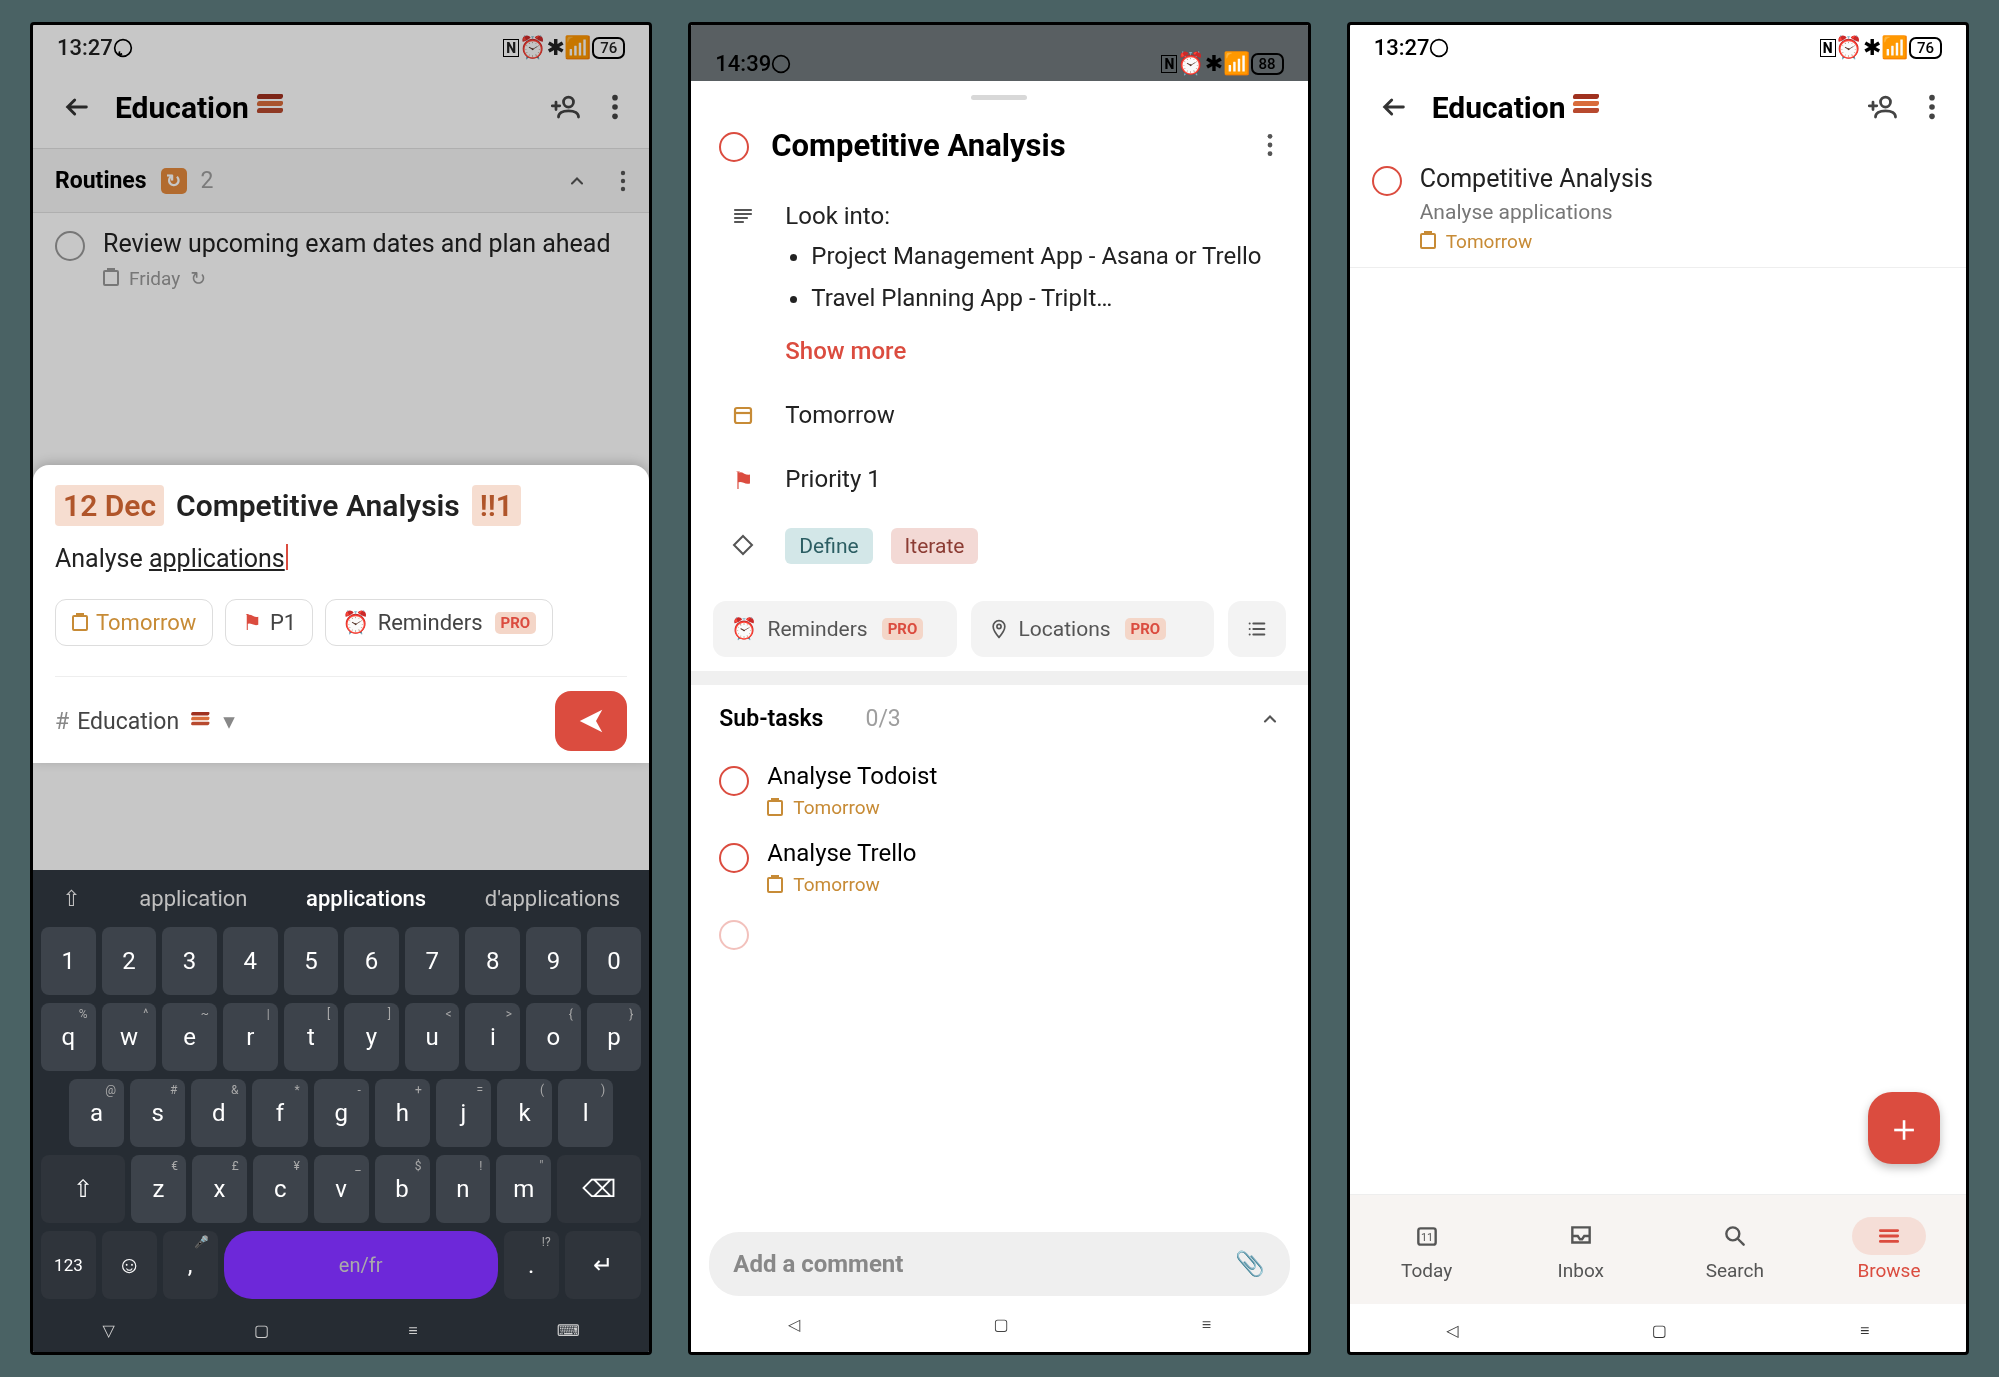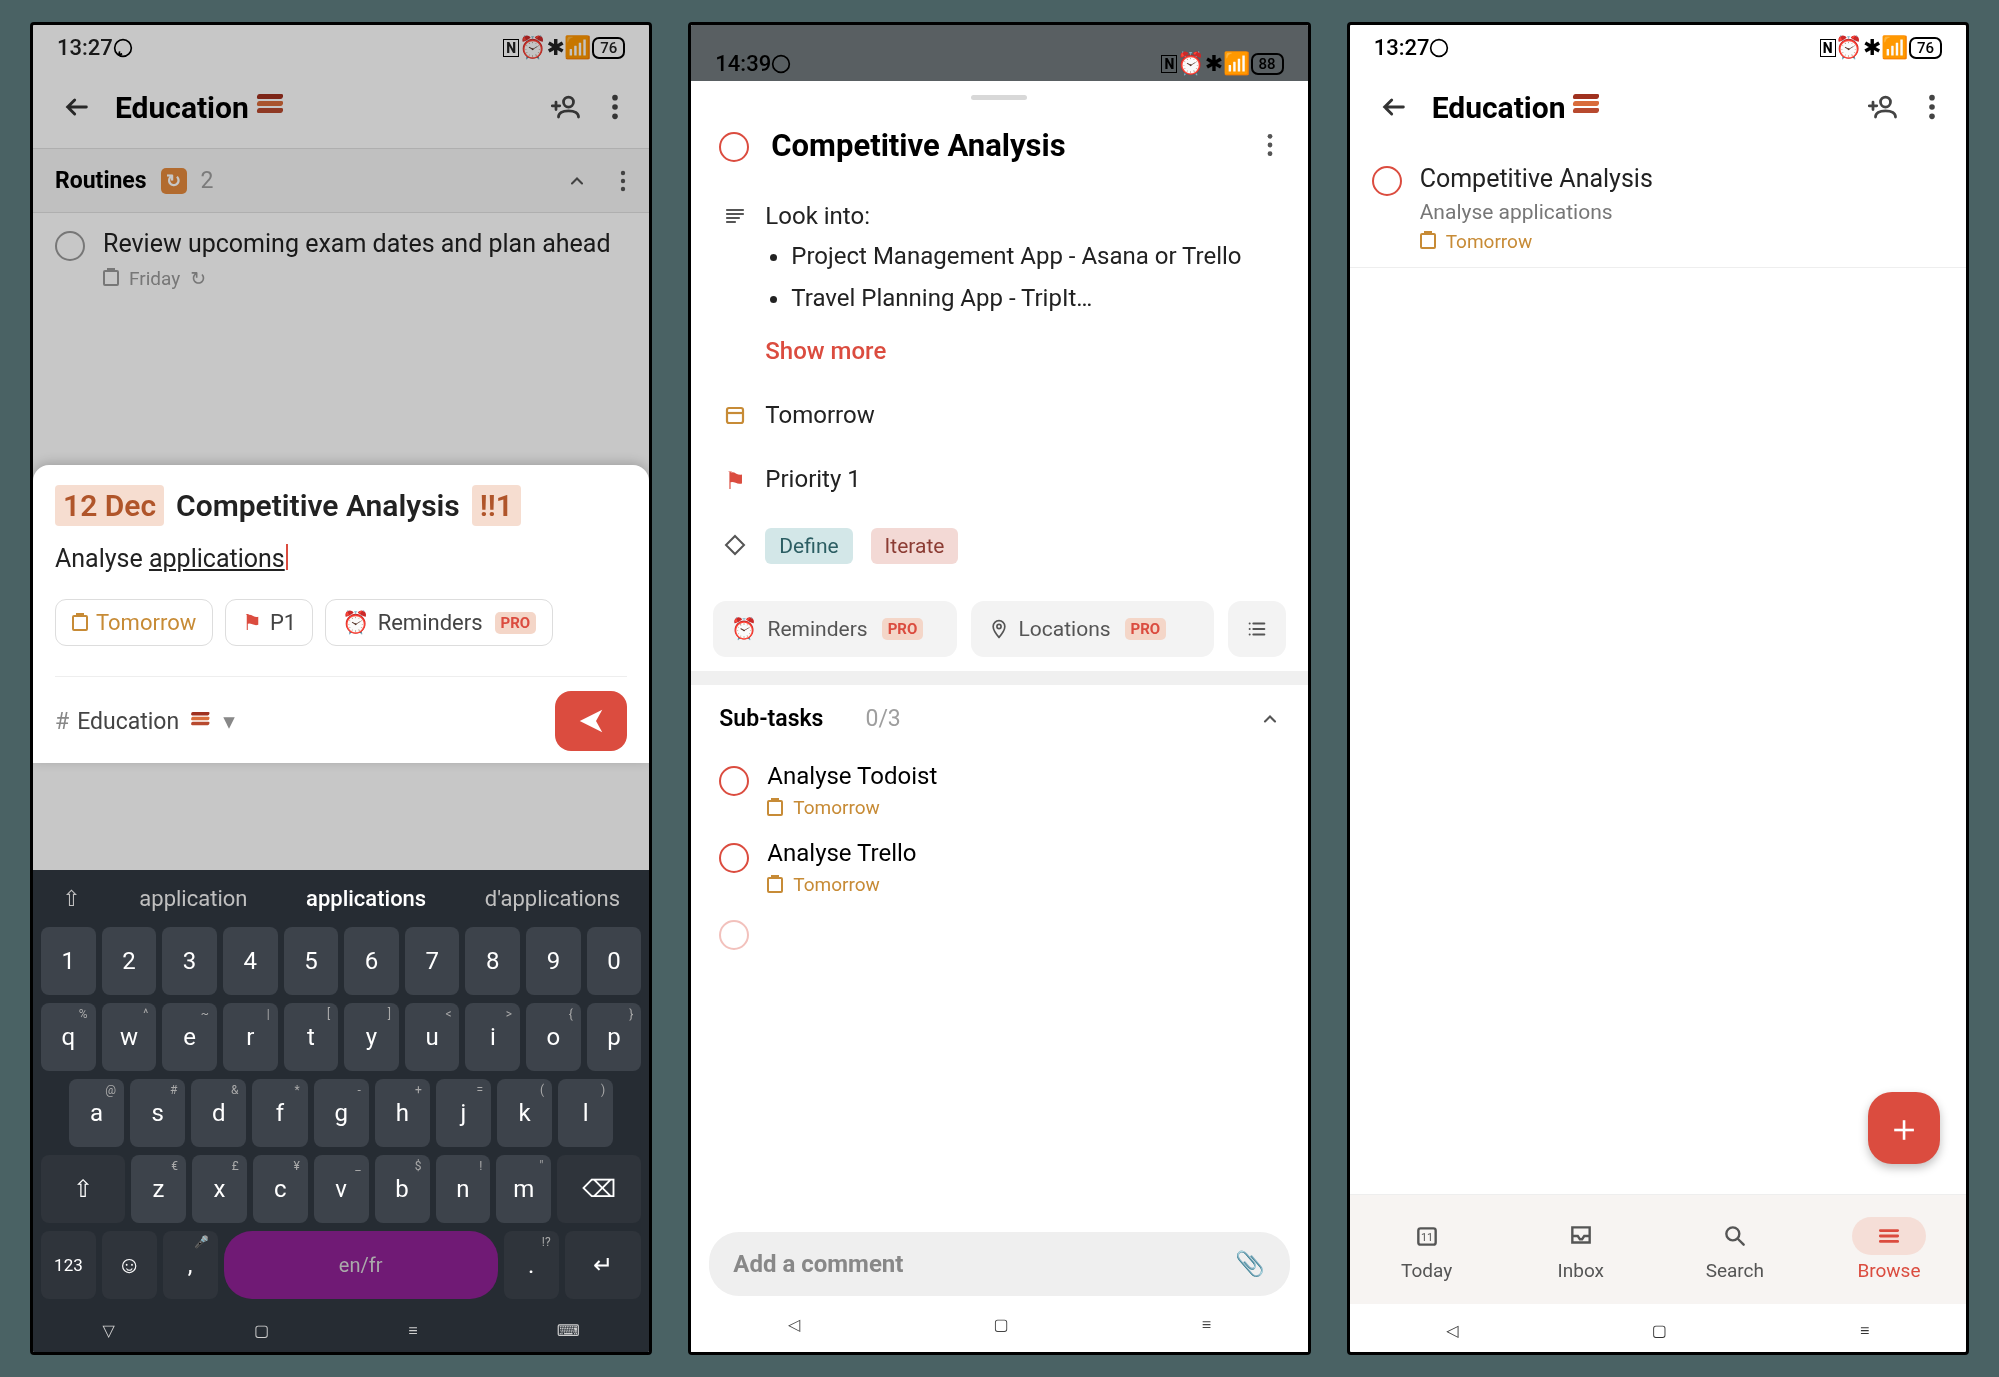--- a/index.html
+++ b/index.html
@@ -103,33 +103,33 @@
     padding-top:10px;
   }
   .sugg{display:flex;justify-content:space-around;align-items:center;padding:6px 0 12px;font-size:22px;color:#c0c0c0;}
   .sugg .sel{color:#fff;font-weight:500;}
   .krow{display:flex;gap:6px;padding:4px 8px;}
   .key{flex:1;background:var(--kbd-key);border-radius:8px;height:68px;display:flex;flex-direction:column;align-items:center;justify-content:center;color:#fff;font-size:24px;position:relative;}
   .key .sup{position:absolute;top:4px;right:8px;font-size:12px;color:#aaa;}
   .krow.indent{padding:4px 36px;}
   .krow.indent2{padding:4px 8px;}
   .key.wide{flex:1.4;}
-  .key.space{flex:5;background:#701a75;border-radius:28px;}
+  .key.space{flex:5;background:#6d28d9;border-radius:28px;}
   .key.dark{background:#2f343b;}
   .sysnav{display:flex;justify-content:space-around;align-items:center;padding:18px 0 12px;color:#cfcfcf;}
 
   
   .p2-top{background:#595f62;height:56px;}
   .p2-status{position:absolute;top:16px;left:0;right:0;}
   .sheet{position:absolute;top:62px;left:0;right:0;bottom:0;background:#fff;border-radius:22px 22px 0 0;padding-top:8px;display:flex;flex-direction:column;}
   .grab{width:56px;height:5px;background:#d8d8d8;border-radius:3px;margin:0 auto 10px;}
   .detail-head{display:flex;align-items:center;gap:22px;padding:16px 28px;}
   .detail-head .t{font-size:31px;font-weight:700;flex:1;}
   .detail-body{padding:4px 28px 10px;}
-  .row{display:flex;gap:14px;align-items:flex-start;padding:18px 0;}
+  .row{display:flex;gap:26px;align-items:flex-start;padding:18px 0;margin-left:8px;}
   .row .ic{width:32px;color:#555;display:flex;justify-content:center;padding-top:2px;}
   .row .content{flex:1;font-size:24px;color:#222;}
   .bullets{margin:10px 0 0;padding-left:26px;}
   .bullets li{margin:8px 0;line-height:1.4;}
   .showmore{color:var(--todoist-red);font-weight:500;margin-top:14px;display:inline-block;}
   .tagchip{padding:6px 14px;border-radius:6px;font-size:21px;margin-right:12px;}
   .tag-blue{background:#d3e7e8;color:#2c5e63;}
   .tag-red{background:#f3d9d5;color:#8c3c34;}
   .grey-actions{display:flex;gap:14px;padding:14px 22px;background:#fff;}
   .grey-pill{flex:1;background:#f3f3f3;border-radius:13px;padding:16px 18px;display:flex;gap:10px;align-items:center;font-size:21px;color:#555;}

